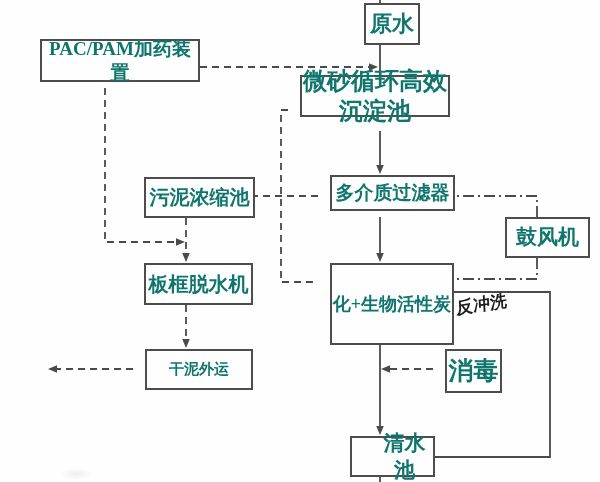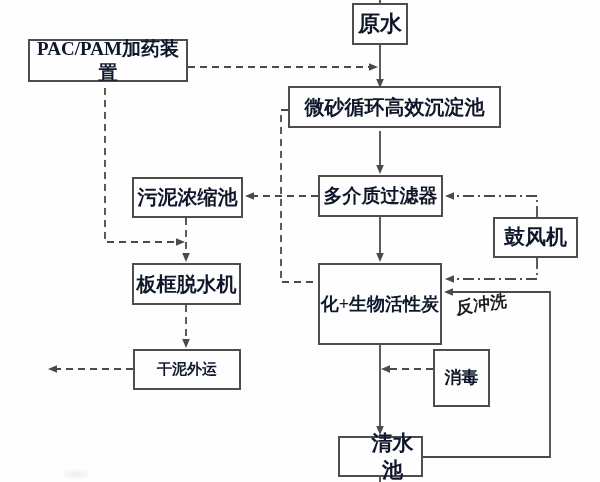--- a/index.html
+++ b/index.html
@@ -13,25 +13,26 @@
   #wires{position:absolute;left:0;top:0;width:600px;height:482px;}
   .node{
     position:absolute;
     box-sizing:border-box;
     border:2px solid #4d4d4d;
     background:#fefefe;
     display:flex;
     flex-direction:column;
     align-items:center;
     justify-content:center;
-    color:#0f172a;
+    color:#0f766e;
     text-align:center;
     line-height:1.25;
     font-weight:600;
     z-index:2;
+    margin-left:12px;
   }
   .edge-label{
     position:absolute;
     color:#1c1c1c;
     font-weight:600;
     z-index:3;
     transform:rotate(-9deg) skewX(-6deg);
     white-space:nowrap;
   }
   .artifact{
@@ -119,25 +120,25 @@
   </svg>
 
   <div class="node" style="left:352px;top:3px;width:56px;height:42px;font-size:22px;">
     <span>原水</span>
   </div>
 
   <div class="node" style="left:28px;top:39px;width:160px;height:43px;font-size:19px;">
     <span>PAC/PAM加药装置</span>
   </div>
 
-  <div class="node" style="left:288px;top:86px;width:213px;height:42px;font-size:20px;">
+  <div class="node" style="left:288px;top:75px;width:150px;height:42px;font-size:24px;">
     <span>微砂循环高效沉淀池</span>
   </div>
 
-  <div class="node" style="left:318px;top:175px;width:125px;height:42px;font-size:19px;">
+  <div class="node" style="left:318px;top:175px;width:125px;height:36px;font-size:19px;">
     <span>多介质过滤器</span>
   </div>
 
   <div class="node" style="left:132px;top:177px;width:111px;height:41px;font-size:20px;">
     <span>污泥浓缩池</span>
   </div>
 
   <div class="node" style="left:493px;top:217px;width:85px;height:41px;font-size:21px;">
     <span>鼓风机</span>
   </div>
@@ -147,21 +148,21 @@
   </div>
 
   <div class="node" style="left:318px;top:263px;width:124px;height:82px;font-size:18px;">
     <span>化+生物活性炭</span>
   </div>
 
   <div class="node" style="left:133px;top:349px;width:108px;height:41px;font-size:15px;">
     <span>干泥外运</span>
   </div>
 
-  <div class="node" style="left:433px;top:349px;width:57px;height:58px;font-size:17px;">
+  <div class="node" style="left:433px;top:349px;width:57px;height:44px;font-size:25px;">
     <span>消毒</span>
   </div>
 
   <div class="node" style="left:338px;top:436px;width:85px;height:41px;font-size:21px;padding-left:24px;">
     <span>清水池</span>
   </div>
 
   <div class="edge-label" style="left:456px;top:293px;font-size:17px;">反冲洗</div>
 
   <div class="artifact"></div>

